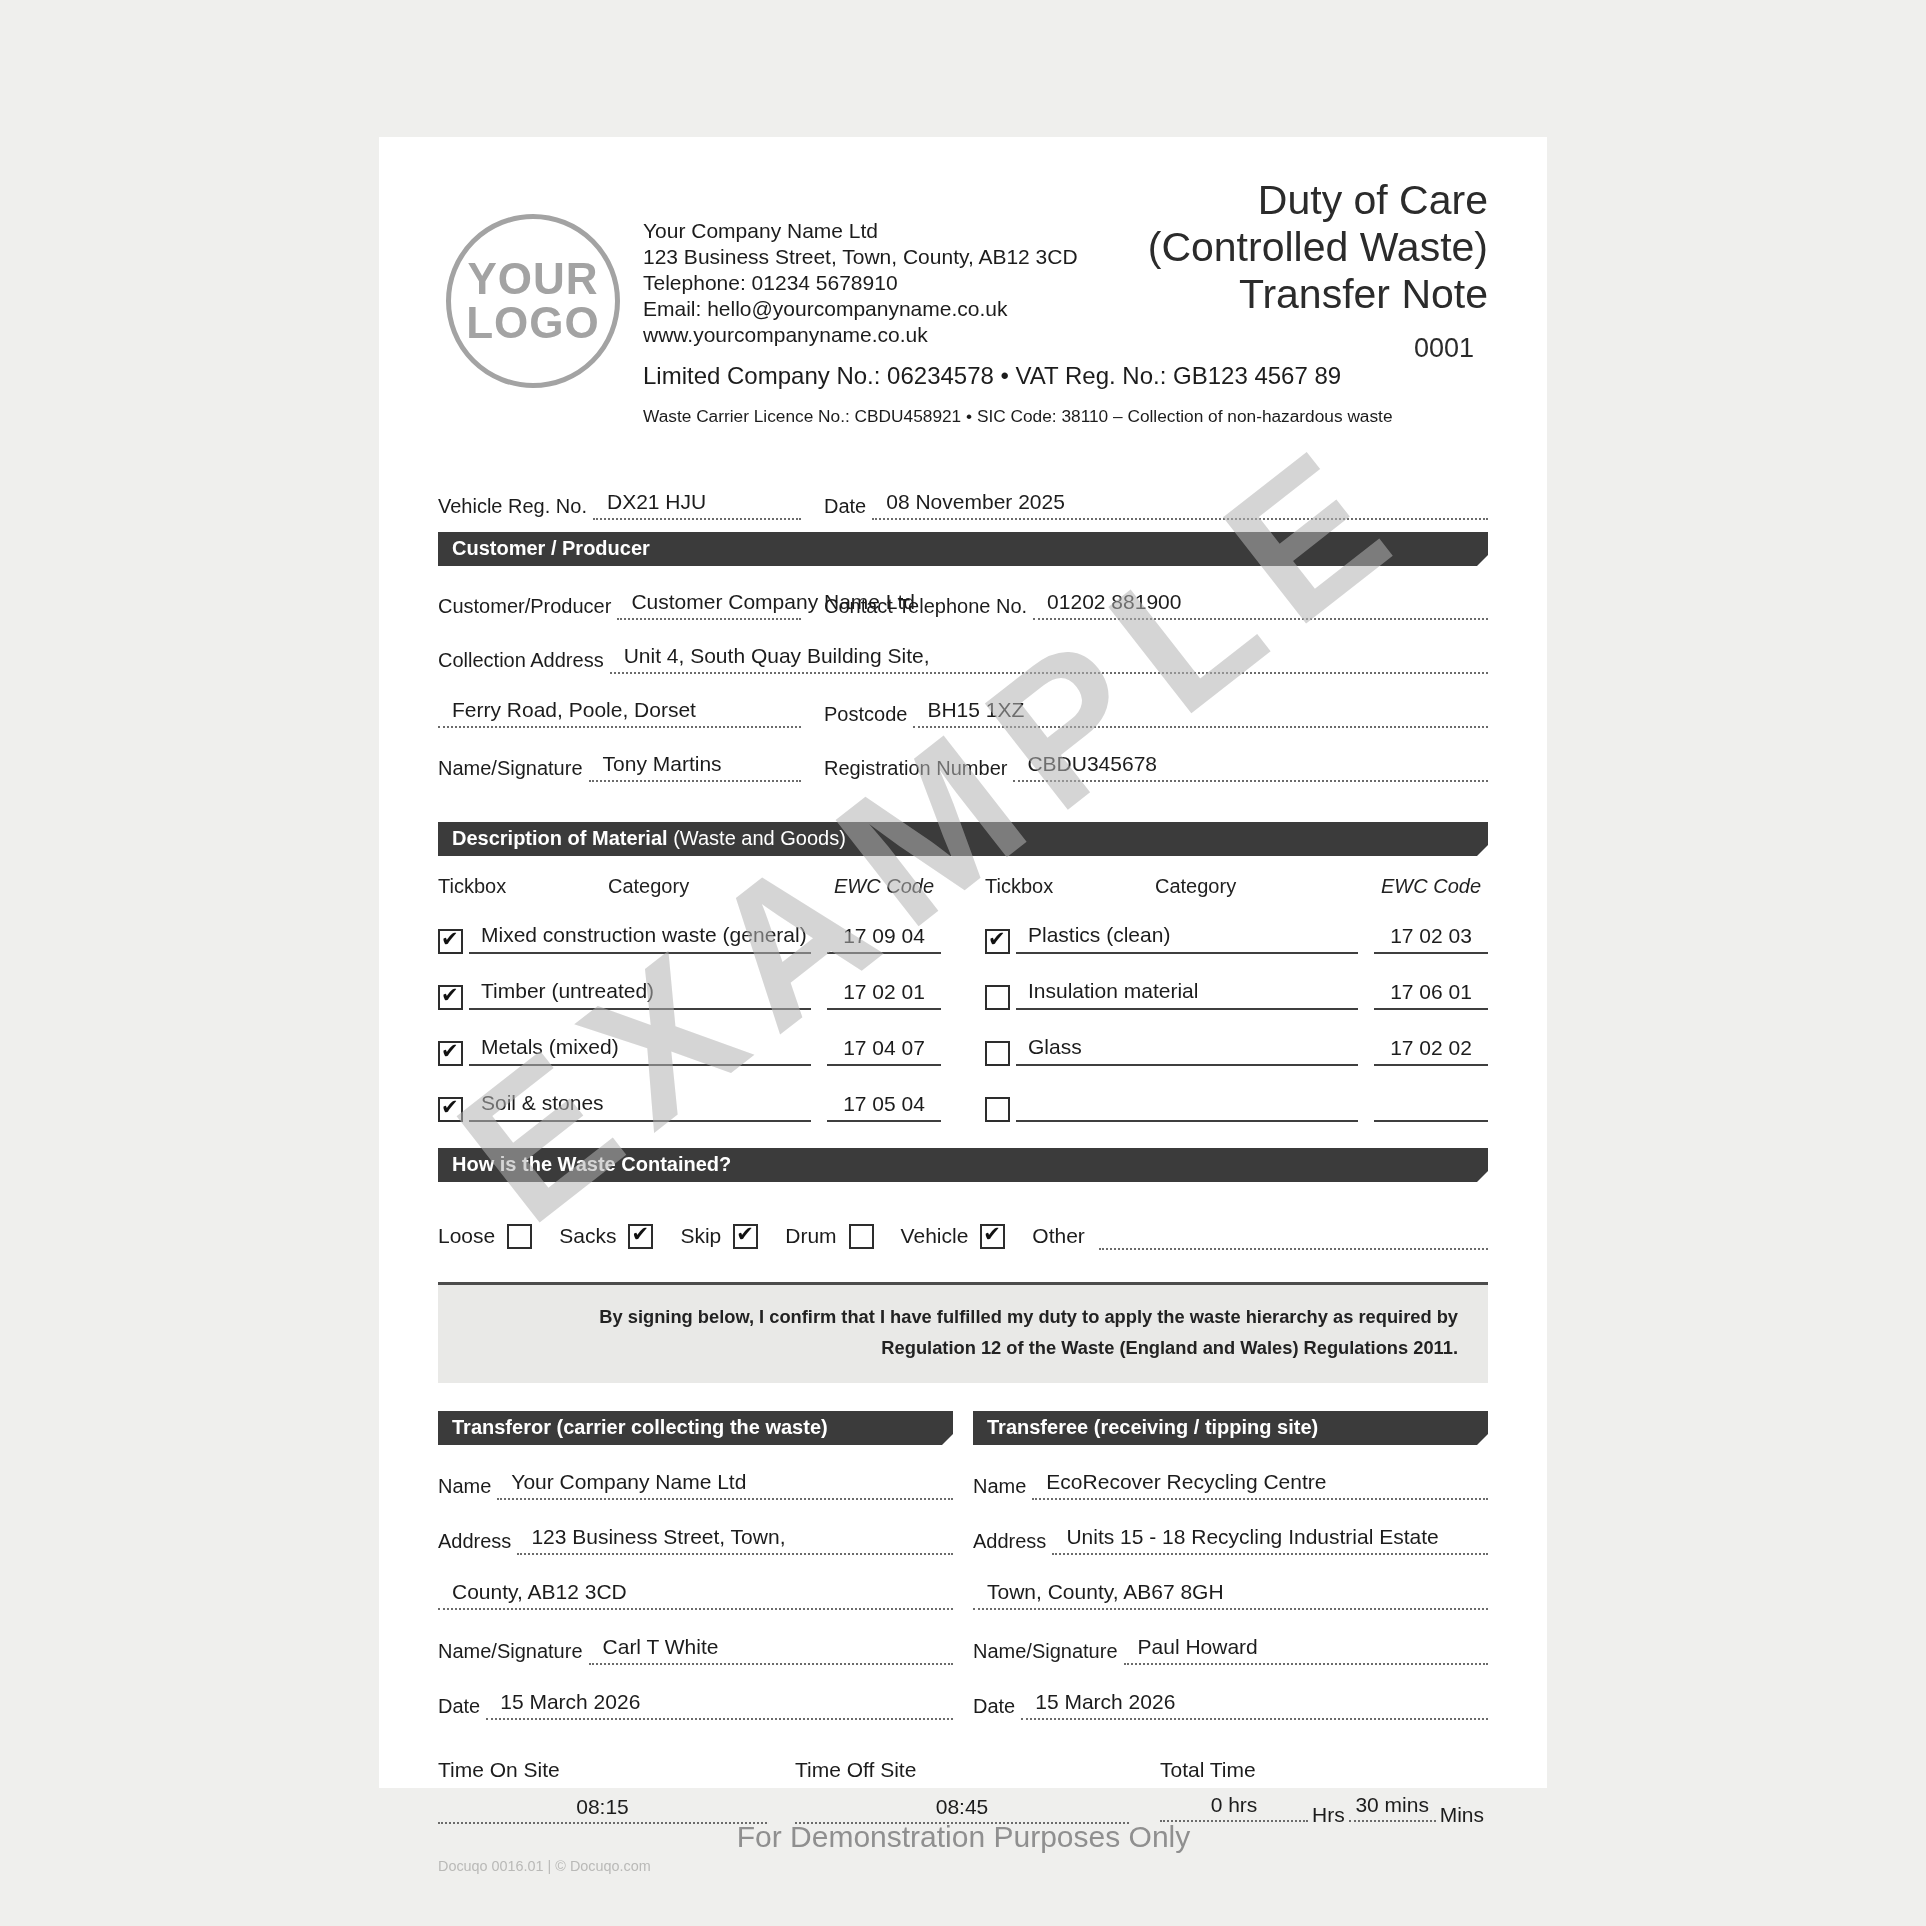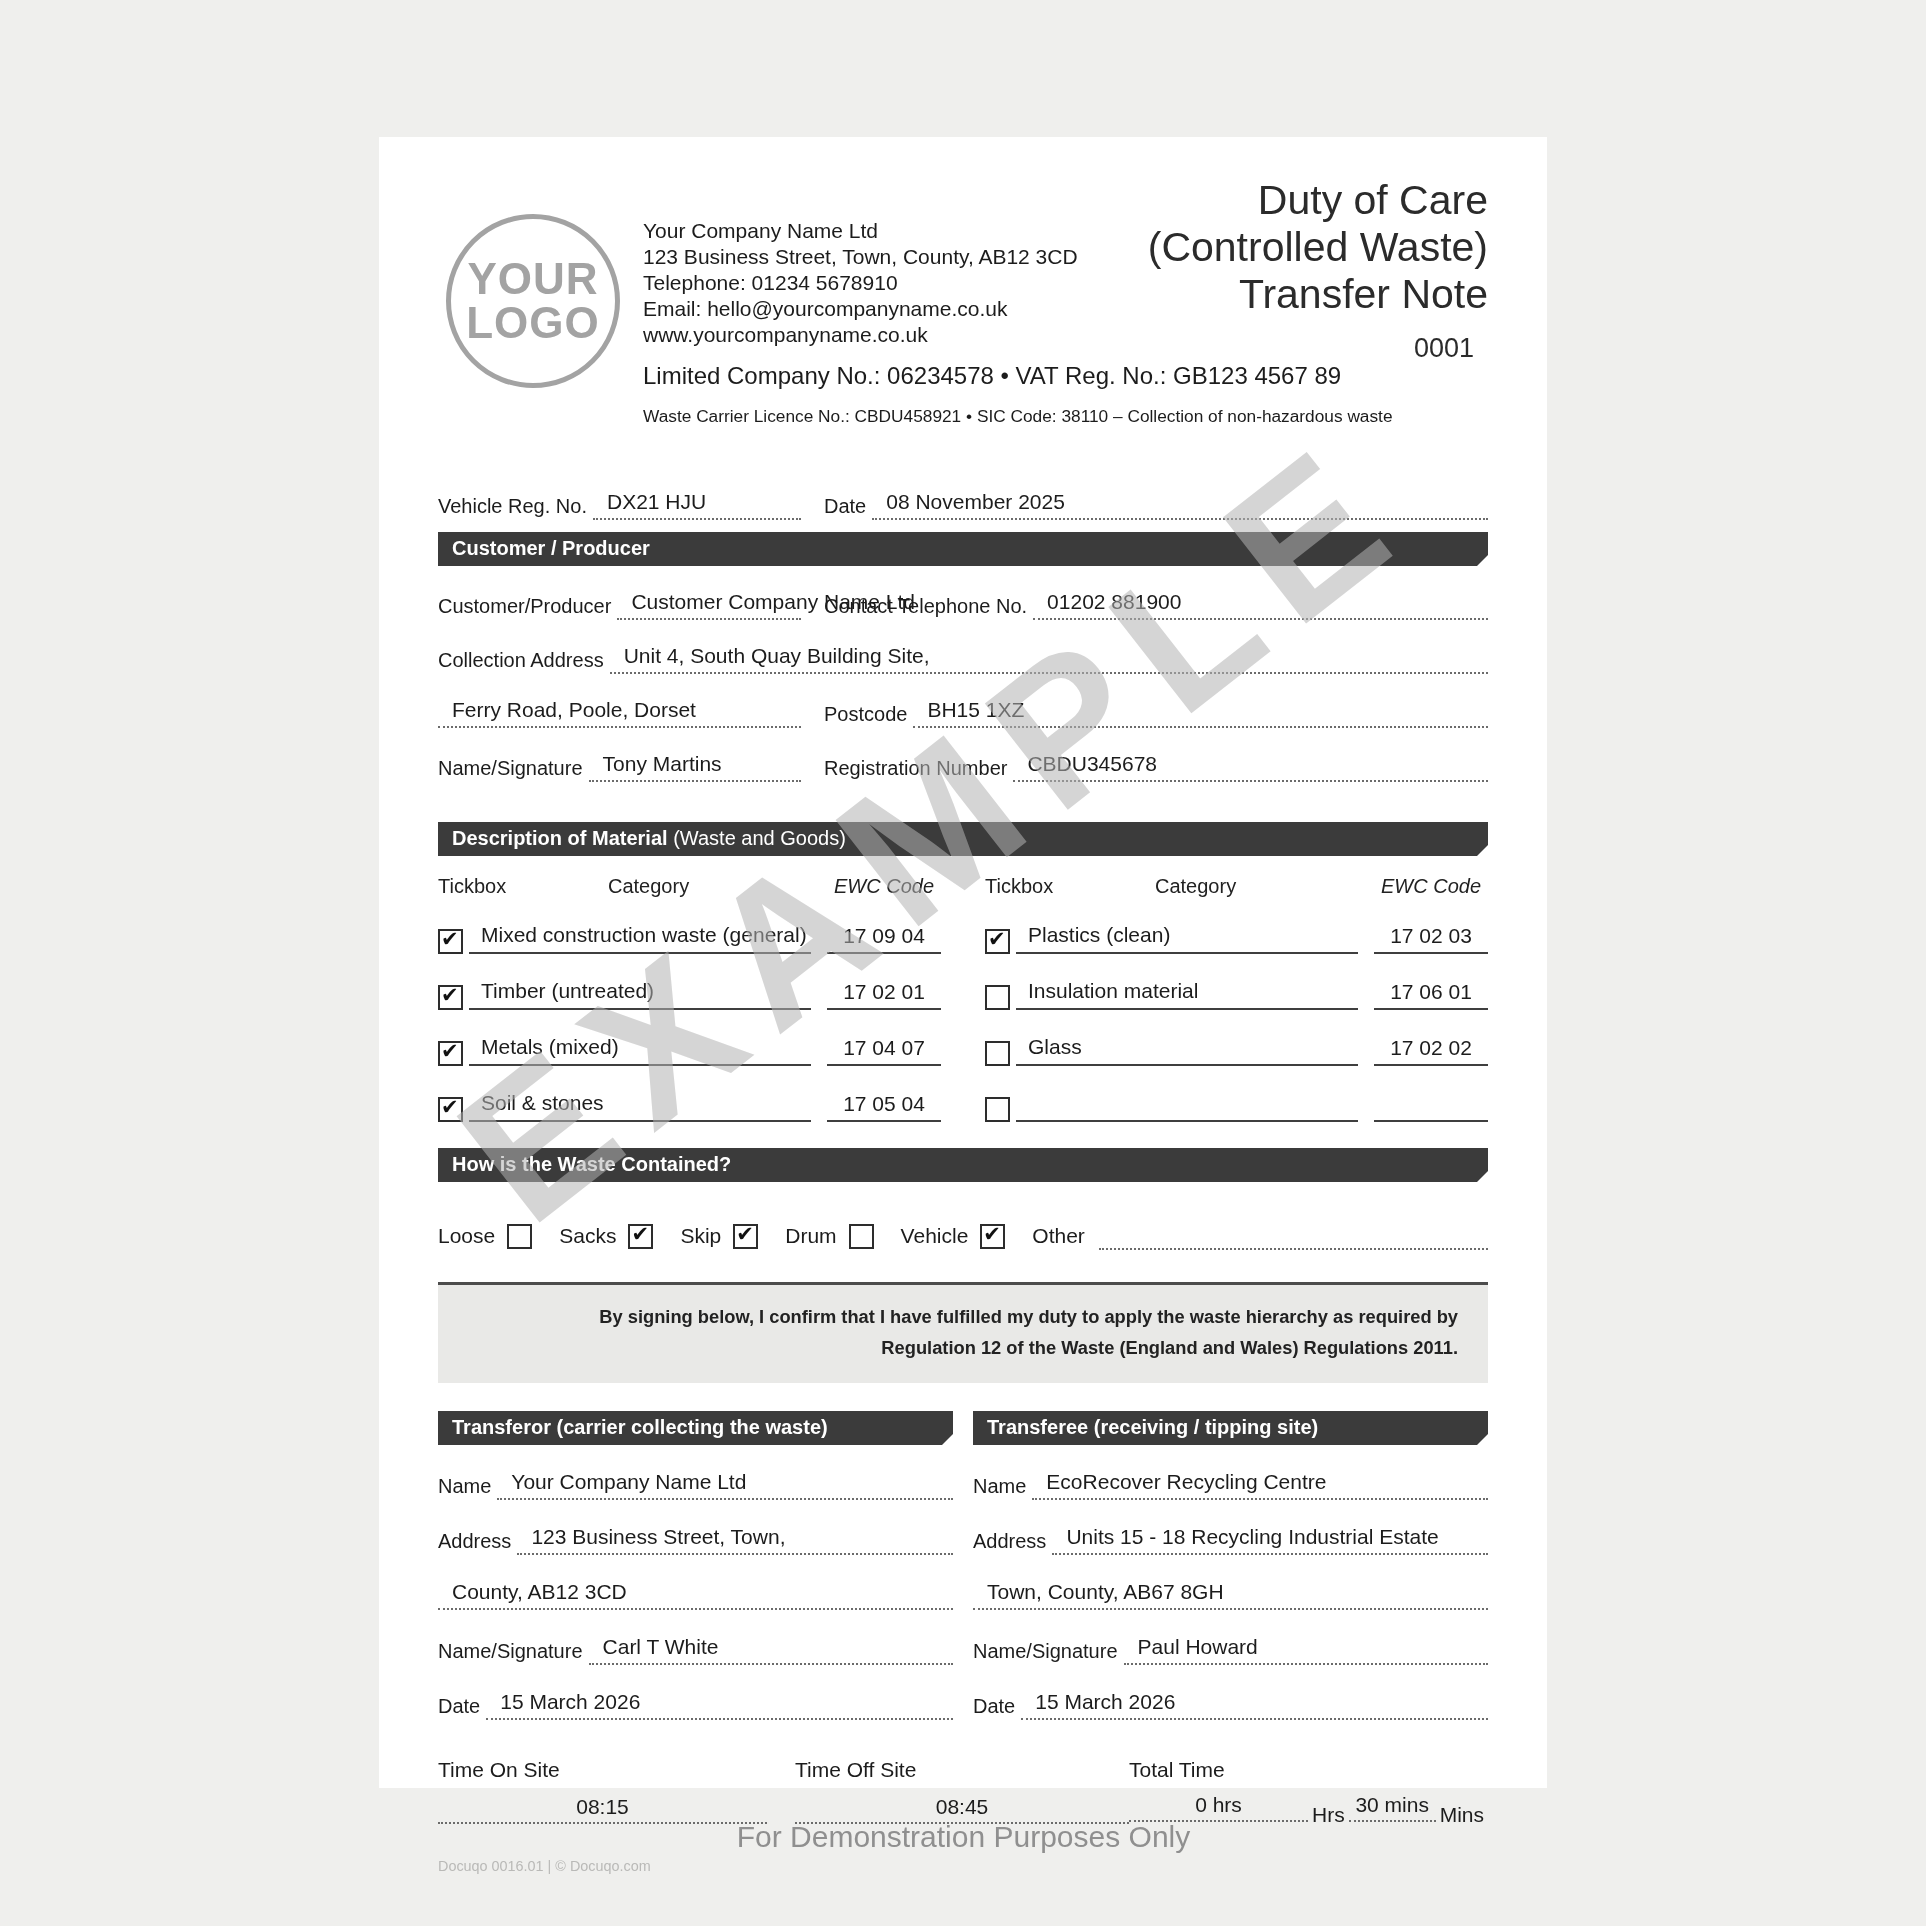--- a/index.html
+++ b/index.html
@@ -58,21 +58,21 @@
   .twocol{display:flex;gap:20px;margin-top:28px;}
   .tcol{flex:1;min-width:0;}
   .tcol .frow{height:55px;}
 
   
   .times{display:flex;margin-top:18px;}
   .tc{display:flex;flex-direction:column;}
   .tc .tlab{font-size:21px;height:44px;display:flex;align-items:flex-end;padding-bottom:6px;}
   .tc1{width:329px;}
   .tc2{width:334px;margin-left:28px;}
-  .tc3{flex:1;}
+  .tc3{flex:1;margin-left:31px;}
   .tline{border-bottom:2px dotted #6b6b6b;display:flex;align-items:flex-end;justify-content:center;height:34px;}
   .tline .val{font-size:21px;padding-bottom:3px;white-space:nowrap;}
   .t3row{display:flex;align-items:flex-end;height:34px;}
   .t3row .tline{flex:1;height:34px;}
   .t3row .unit{font-size:21px;flex:none;transform:translateY(5px);padding:0 4px;}
   .t3row .short{flex:none;width:87px;}
 
   .doc-ref{margin-top:34px;font-size:14.4px;color:#b9b9b7;}
 
   

